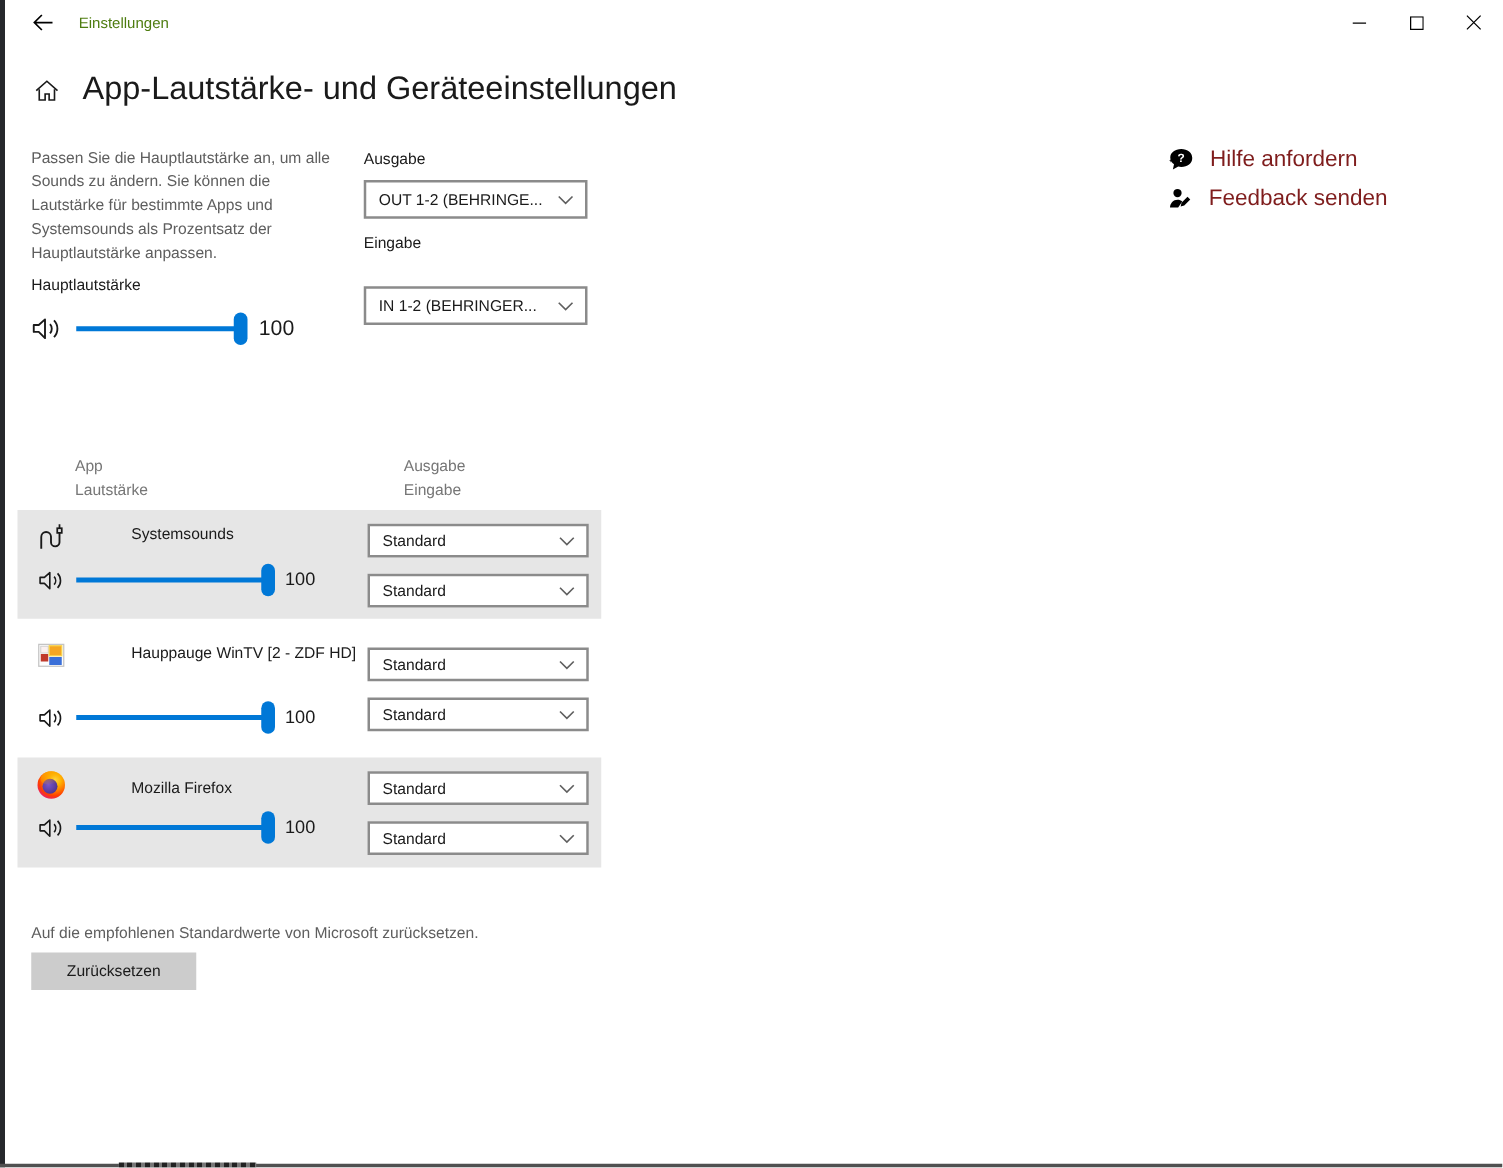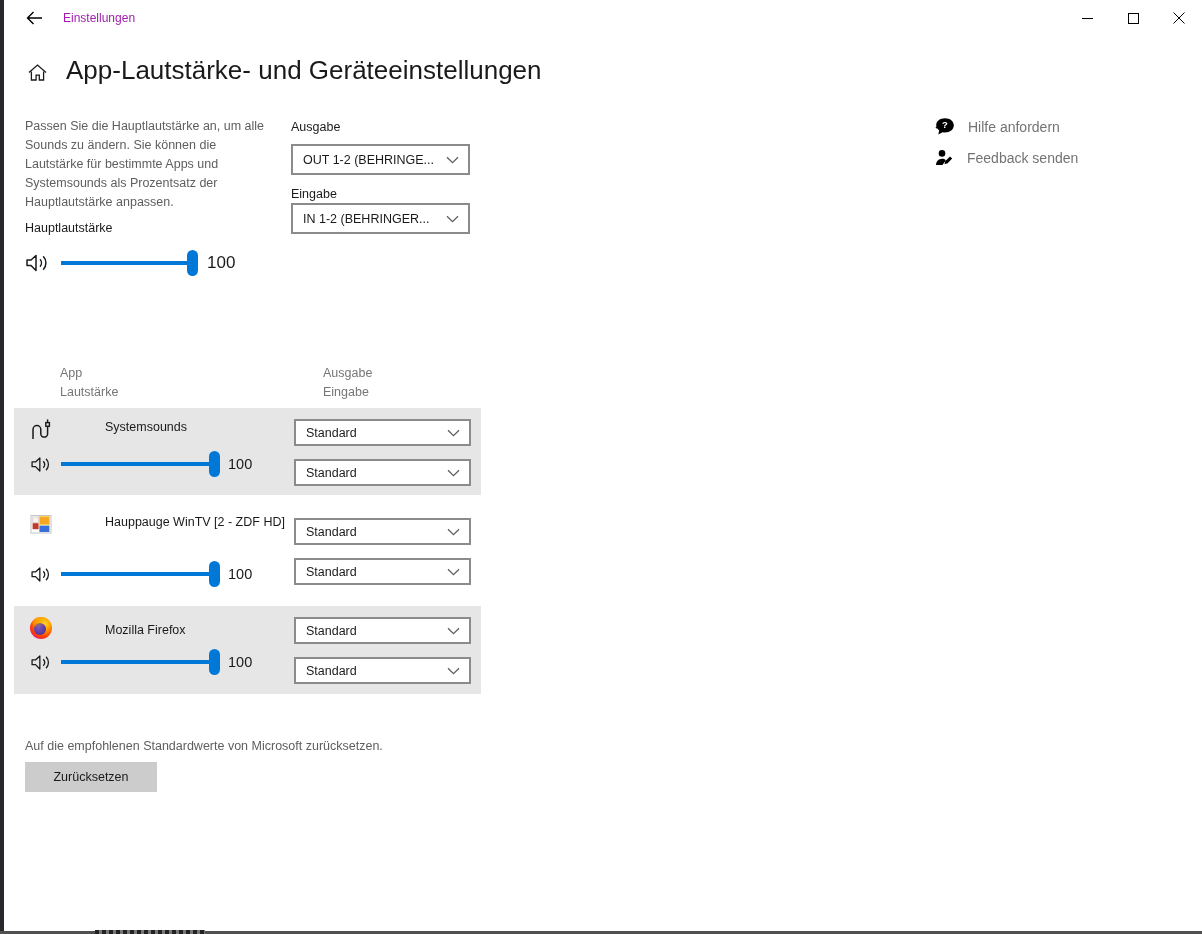--- a/index.html
+++ b/index.html
@@ -13,21 +13,21 @@
   }
   
   .left-edge { position:absolute; left:0; top:0; width:4px; height:934px; background:#26282c; }
   .bottom-edge { position:absolute; left:0; bottom:0; right:0; height:3px; background:#505050; }
   .bottom-edge-detail { position:absolute; bottom:0; left:95px; width:110px; height:4px;
     background:repeating-linear-gradient(90deg,#222 0 4px,#777 4px 7px); }
 
   
   .titlebar { position:absolute; left:4px; top:0; right:0; height:36px; background:#fff; }
   .back-button { position:absolute; left:10px; top:0; width:40px; height:36px; display:flex; align-items:center; justify-content:center; cursor:pointer; }
-  .app-title { position:absolute; left:59px; top:0; height:36px; line-height:36px; font-size:12px; color:#a21caf; }
+  .app-title { position:absolute; left:59px; top:0; height:36px; line-height:36px; font-size:12px; color:#4d7c0f; }
   .win-controls { position:absolute; right:0; top:0; display:flex; }
   .win-btn { width:46px; height:36px; display:flex; align-items:center; justify-content:center; }
 
   
   .home-icon { position:absolute; left:28px; top:64px; }
   .page-title { position:absolute; left:66px; top:55px; font-size:26px; font-weight:300; letter-spacing:0; color:#1a1a1a; }
 
   
   .description { position:absolute; left:25px; top:117px; width:245px; font-size:12.5px; line-height:19px; color:#5e5e5e; }
   .master-label { position:absolute; left:25px; top:221px; font-size:12.5px; color:#1a1a1a; }
@@ -41,21 +41,21 @@
   .slider.master { width:132px; margin-left:9px; }
   .slider.row-sl { width:154px; margin-left:7px; }
 
   
   .col-label { position:absolute; font-size:12.5px; color:#1a1a1a; }
   .select { position:absolute; border:2px solid #8b8b8b; background:#fff; display:flex; align-items:center; justify-content:space-between; padding:0 9px 0 10px; font-size:12.5px; color:#1a1a1a; cursor:default; }
   .select-value { white-space:nowrap; overflow:hidden; }
 
   
   .help-item { position:absolute; display:flex; align-items:center; gap:13px; cursor:pointer; }
-  .help-item span.lbl { font-size:14px; color:#737373; }
+  .help-item span.lbl { font-size:18px; color:#7f1d1d; }
 
   
   .list-header { position:absolute; font-size:12.5px; line-height:19px; color:#767676;margin-left:29px; }
   .row { position:absolute; left:14px; width:467px; }
   .row.gray { background:#e6e6e6; }
   .row-head { position:absolute; left:16px; display:flex; align-items:flex-start; gap:9px; }
   .row-name { font-size:12.5px; line-height:18px; color:#1a1a1a; width:195px;margin-left:44px; }
   .row-slider { position:absolute; left:16px; display:flex; align-items:center; height:28px; }
   .row-value { font-size:14.5px; margin-left:13px; color:#1a1a1a; }
   .row .select { width:177px; height:27px; left:280px; }
@@ -144,21 +144,21 @@
 <div class="col-label" style="left:291px; top:120px;">Ausgabe</div>
 <div class="select" style="left:291px; top:144px; width:179px; height:31px;">
   <span class="select-value">OUT 1-2 (BEHRINGE...</span>
   <span>
     <svg width="13" height="8" viewBox="0 0 13 8">
         <path d="M1 1.2l5.5 5.5L12 1.2" fill="none" stroke="#5f5f5f" stroke-width="1.3"></path>
       </svg>
   </span>
 </div>
 <div class="col-label" style="left:291px; top:187px;">Eingabe</div>
-<div class="select" style="left:291px; top:203px; width:179px; height:31px;">
+<div class="select" style="left:291px; top:229px; width:179px; height:31px;">
   <span class="select-value">IN 1-2 (BEHRINGER...</span>
   <span>
     <svg width="13" height="8" viewBox="0 0 13 8">
         <path d="M1 1.2l5.5 5.5L12 1.2" fill="none" stroke="#5f5f5f" stroke-width="1.3"></path>
       </svg>
   </span>
 </div>
 
 <div class="help-item" style="left:934px; top:117px;">
   <span>

